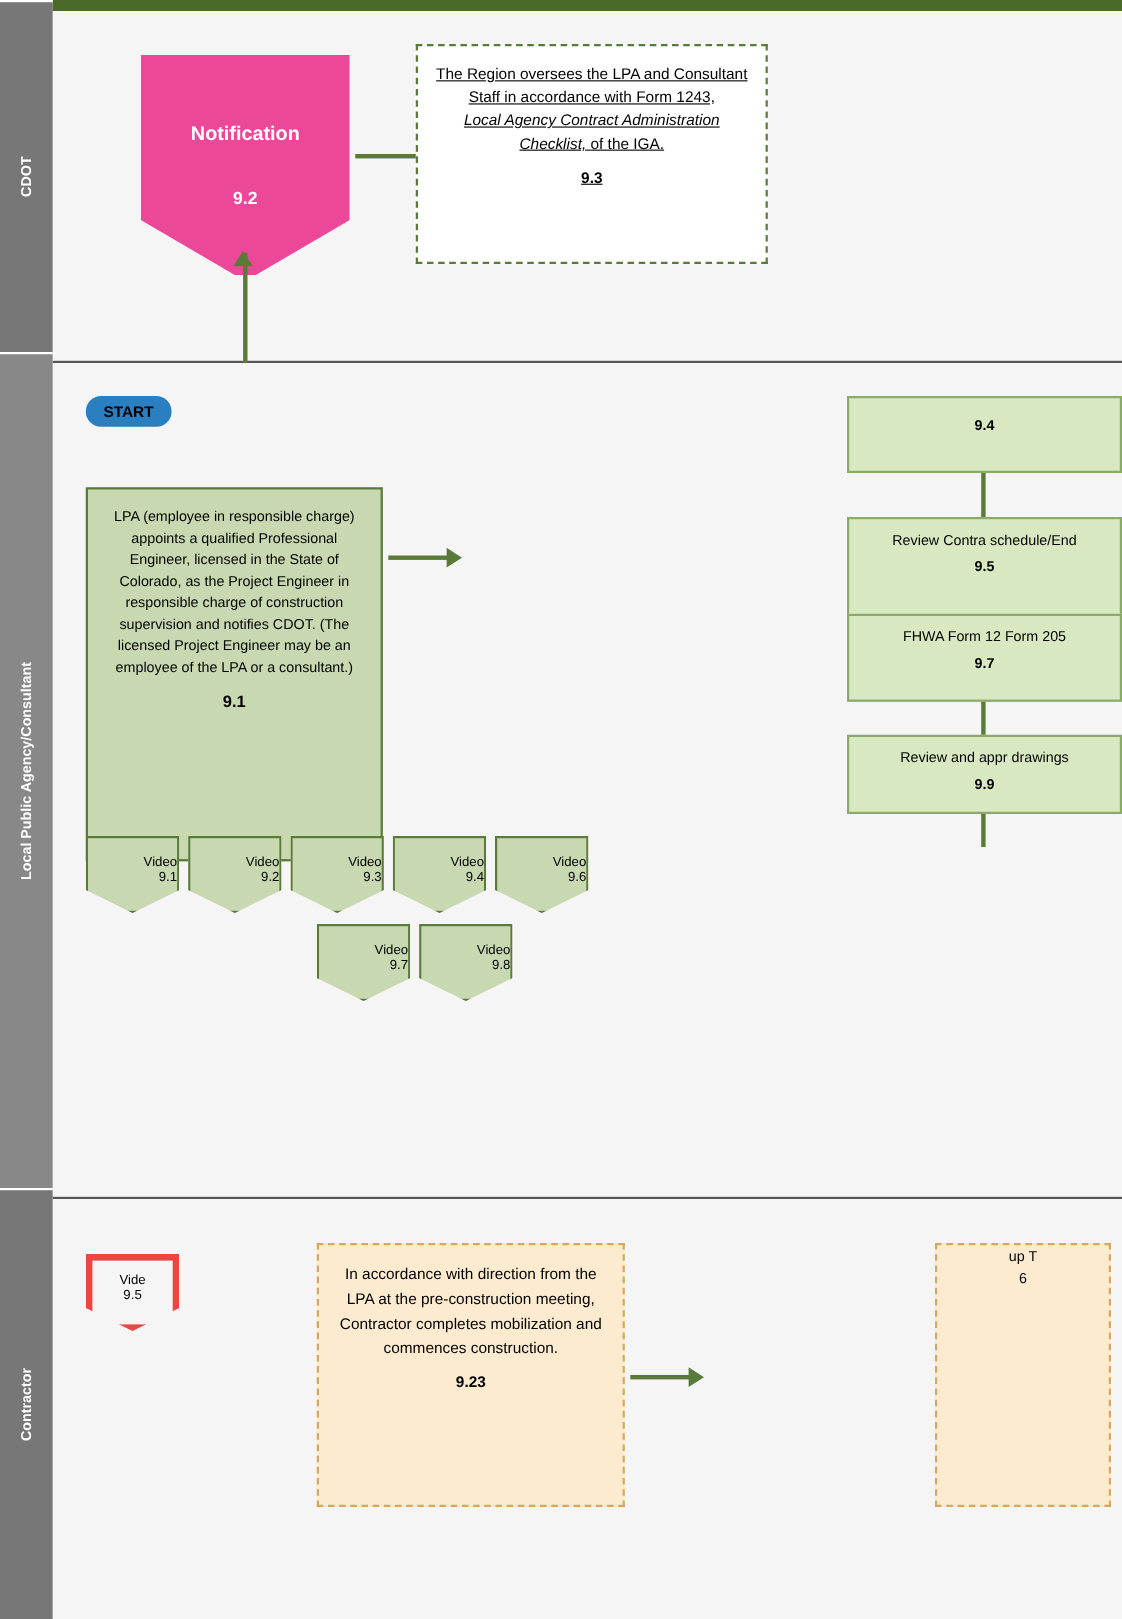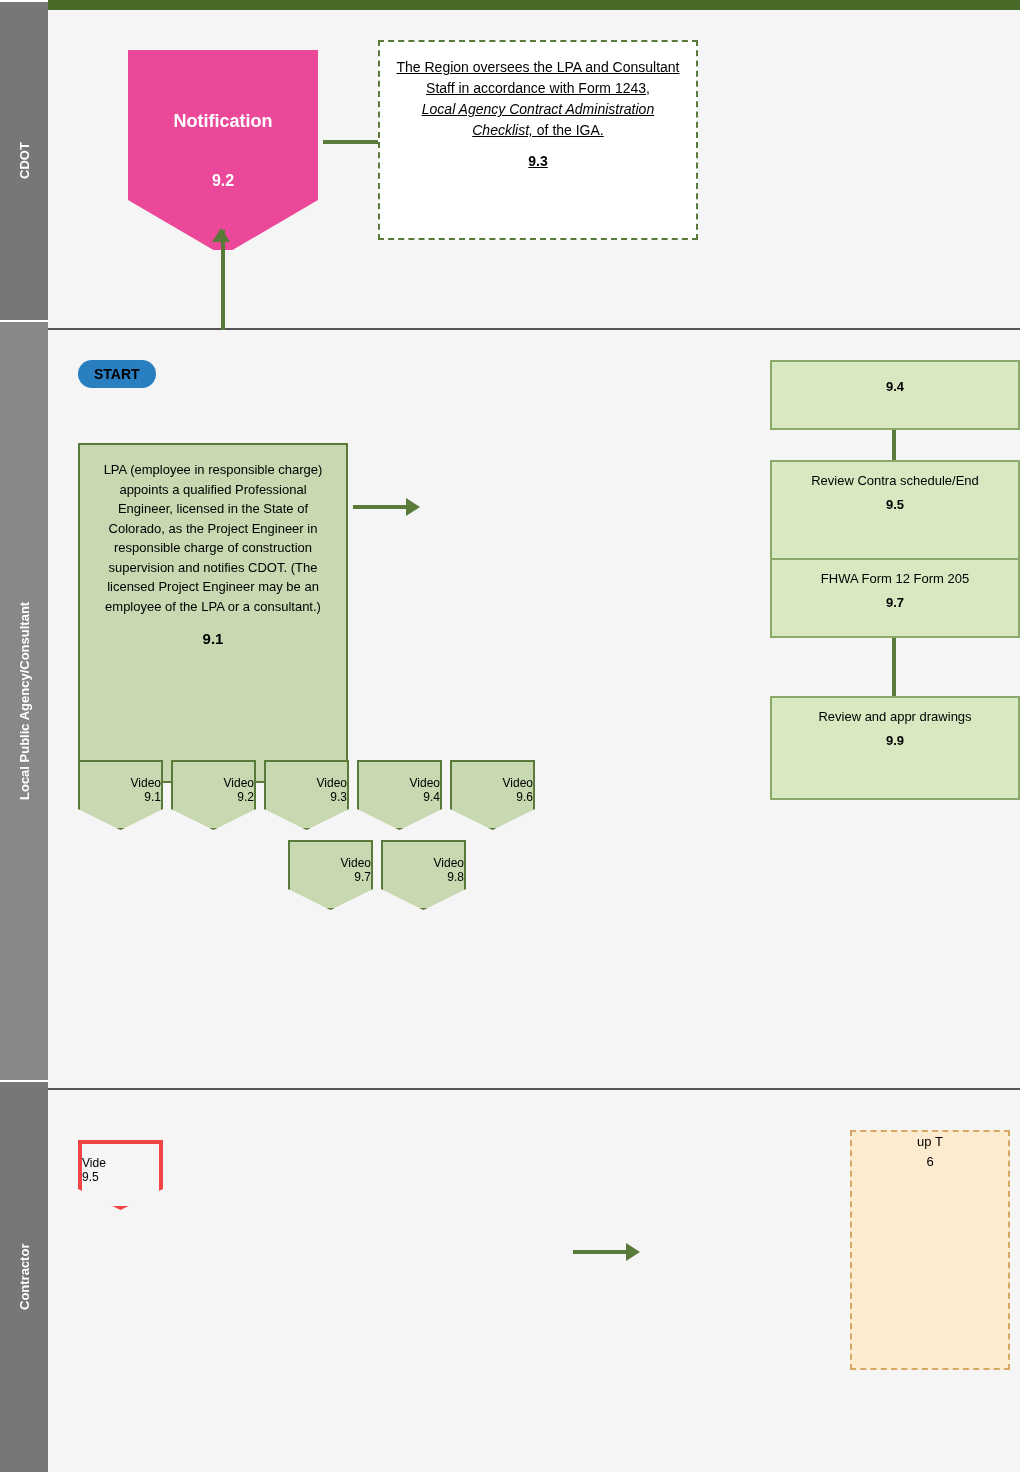--- a/index.html
+++ b/index.html
@@ -192,32 +192,32 @@
       margin-top: 6px;
       font-weight: bold;
     }
 
     .box-9-4 {
       top: 30px;
       height: 70px;
     }
 
     .box-9-5 {
-      top: 130px;
+      top: 140px;
       height: 101px;
     }
 
     .box-9-7 {
       top: 228px;
       height: 80px;
     }
 
     .box-9-9 {
-      top: 366px;
-      height: 104px;
+      top: 338px;
+      height: 72px;
     }
 
     
     .video-badges {
       position: absolute;
       left: 30px;
       top: 430px;
       display: flex;
       flex-wrap: wrap;
       gap: 8px;
@@ -248,25 +248,25 @@
     }
 
     
     .video-badge-contractor {
       position: absolute;
       left: 30px;
       top: 50px;
       width: 85px;
       height: 70px;
       background: #f5f5f5;
-      border: 4px solid #ef4444;
+      border: 6px solid #ef4444;
       clip-path: polygon(0 0, 100% 0, 100% 70%, 50% 100%, 0 70%);
       display: flex;
       flex-direction: column;
-      align-items: flex-start;
+      align-items: center;
       justify-content: center;
       font-size: 12px;
       text-align: center;
       padding-bottom: 10px;
     }
 
     .contractor-center-box {
       position: absolute;
       left: 240px;
       top: 40px;
@@ -447,20 +447,24 @@
 
     </div>
 
     <div class="lane contractor-lane">
 
       <div class="video-badge-contractor">
         <span>Vide</span>
         <span>9.5</span>
       </div>
 
+      <div class="contractor-center-box">
+        <span>In accordance with direction from the LPA at the pre-construction meeting, Contractor completes mobilization and commences construction.</span>
+        <div class="num">9.23</div>
+      </div>
 
       <div class="connector-h arrow-head-right" style="left: 525px; top: 160px; width: 55px;"></div>
 
       <div class="contractor-right-box">
         <span>up T</span>
         <div class="num">6</div>
       </div>
 
     </div>
 

